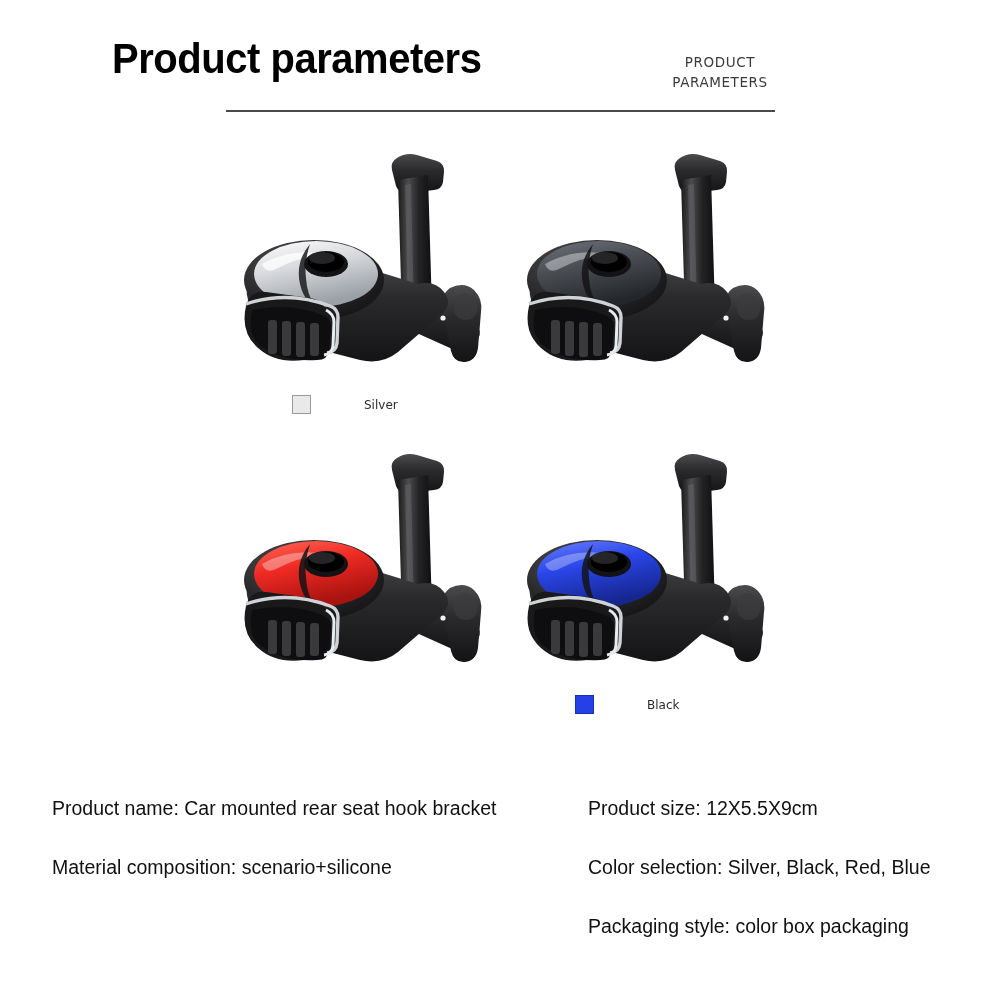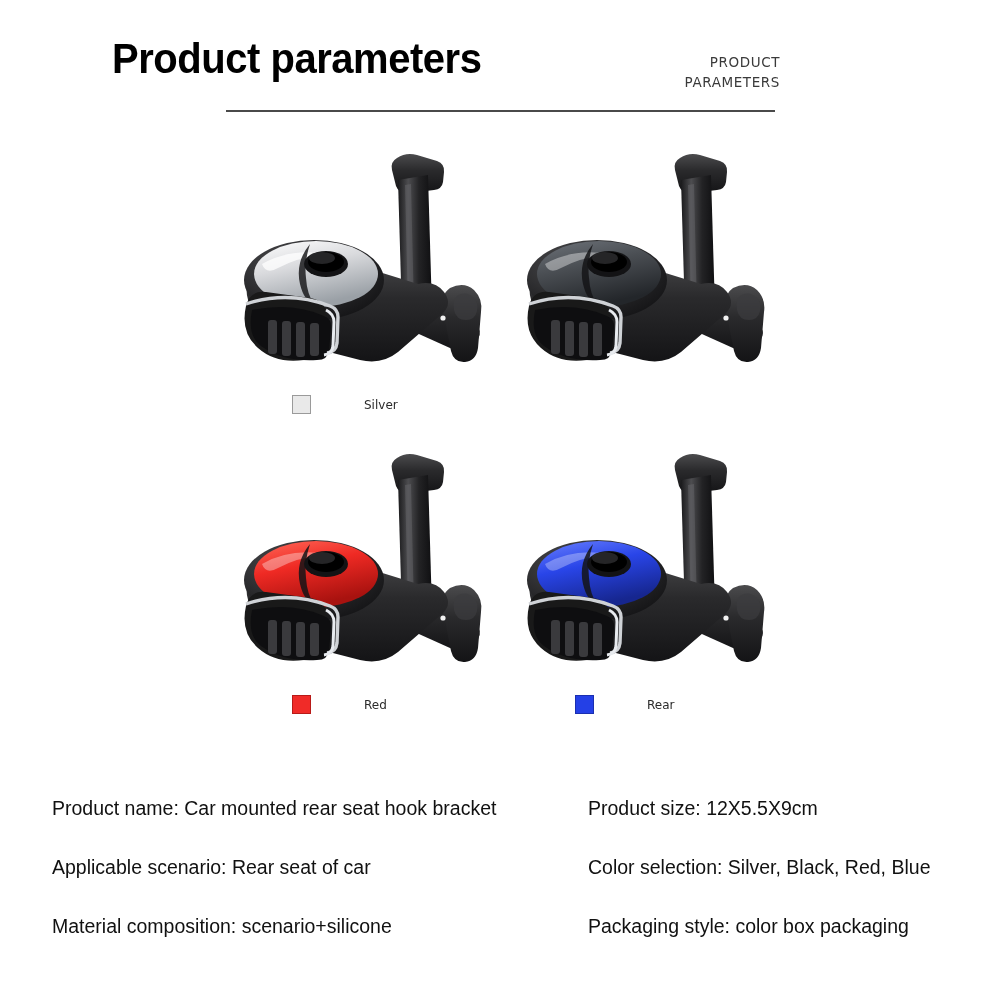--- a/index.html
+++ b/index.html
@@ -34,21 +34,21 @@
     font-family: "Liberation Sans", sans-serif;
     transform: scaleX(0.93);
     transform-origin: left top;
     white-space: nowrap;
   }
   #header-subtitle {
     position: absolute;
     left: 660px;
     top: 52px;
     width: 120px;
-    text-align: right;
+    text-align: center;
     font-size: 13.5px;
     line-height: 20px;
     letter-spacing: 0.6px;
     color: #3a3a3a;
     font-family: "DejaVu Sans", sans-serif;
   }
   #header-subtitle .sub-line { display: block; }
   #header-rule {
     position: absolute;
     left: 226px;
@@ -317,24 +317,20 @@
             <rect x="60" y="181" width="9" height="35" rx="3"></rect>
             <rect x="74" y="182" width="9" height="35" rx="3"></rect>
             <rect x="88" y="183" width="9" height="33" rx="3"></rect>
           </g>
           <path d="M24 164 q42 -14 84 2 q8 3 8 11 l-1 26 q-1 9 -10 10" fill="none" stroke="#cfd2d6" stroke-width="3.4"></path>
           <path d="M104 170 q8 4 8 12 l-1 24 q-1 8 -9 9" fill="none" stroke="#e8ebef" stroke-width="3"></path>
           <path d="M60 96 q40 -16 84 2 q-46 -6 -84 -2 z" fill="#ffffff" opacity="0.18"></path>
         </g>
       </svg>
     </div>
-    <div class="swatch-row">
-      <div class="color-swatch" style="background: rgb(240, 43, 40); border: 1px solid rgb(184, 26, 24);"></div>
-      <div class="color-label">Red</div>
-    </div>
   </div>
 
   <div class="product-cell cell-r1 cell-c1">
     <div class="product-figure">
       <svg width="300" height="245" viewBox="0 0 300 245" xmlns="http://www.w3.org/2000/svg">
         <defs>
           <linearGradient id="bodyG3" x1="0" y1="0" x2="0" y2="1">
             <stop offset="0%" stop-color="#4b4b4d"></stop>
               <stop offset="42%" stop-color="#2a2a2c"></stop>
               <stop offset="100%" stop-color="#141416"></stop>
@@ -381,30 +377,29 @@
             <rect x="88" y="183" width="9" height="33" rx="3"></rect>
           </g>
           <path d="M24 164 q42 -14 84 2 q8 3 8 11 l-1 26 q-1 9 -10 10" fill="none" stroke="#cfd2d6" stroke-width="3.4"></path>
           <path d="M104 170 q8 4 8 12 l-1 24 q-1 8 -9 9" fill="none" stroke="#e8ebef" stroke-width="3"></path>
           <path d="M60 96 q40 -16 84 2 q-46 -6 -84 -2 z" fill="#ffffff" opacity="0.18"></path>
         </g>
       </svg>
     </div>
     <div class="swatch-row">
       <div class="color-swatch" style="background: rgb(36, 64, 230); border: 1px solid rgb(26, 47, 176);"></div>
-      <div class="color-label">Rear</div>
+      <div class="color-label">Black</div>
     </div>
   </div>
 
 </div>
 
 <div id="spec-block">
   <div class="spec-col" id="spec-col-left">
     <div class="spec-line">Product name: Car mounted rear seat hook bracket</div>
-    <div class="spec-line">Applicable scenario: Rear seat of car</div>
     <div class="spec-line">Material composition: scenario+silicone</div>
   </div>
   <div class="spec-col" id="spec-col-right">
     <div class="spec-line">Product size: 12X5.5X9cm</div>
     <div class="spec-line">Color selection: Silver, Black, Red, Blue</div>
     <div class="spec-line">Packaging style: color box packaging</div>
   </div>
 </div>
 
 </body></html>

